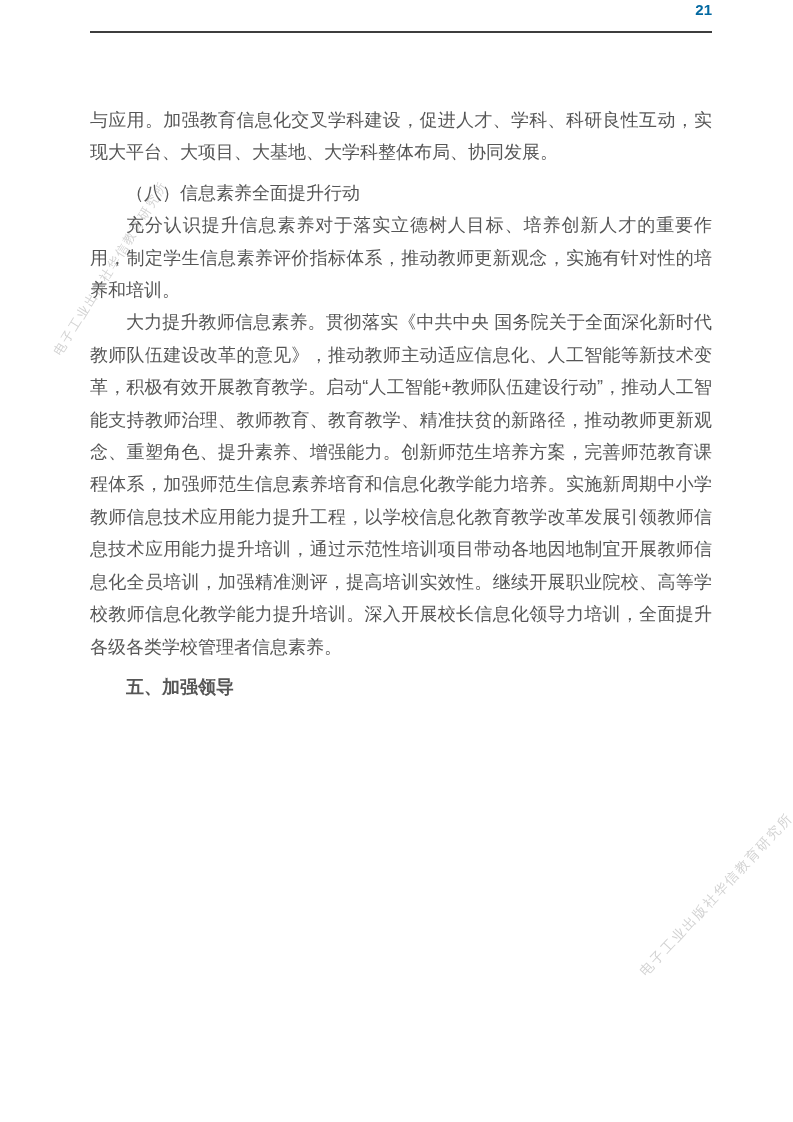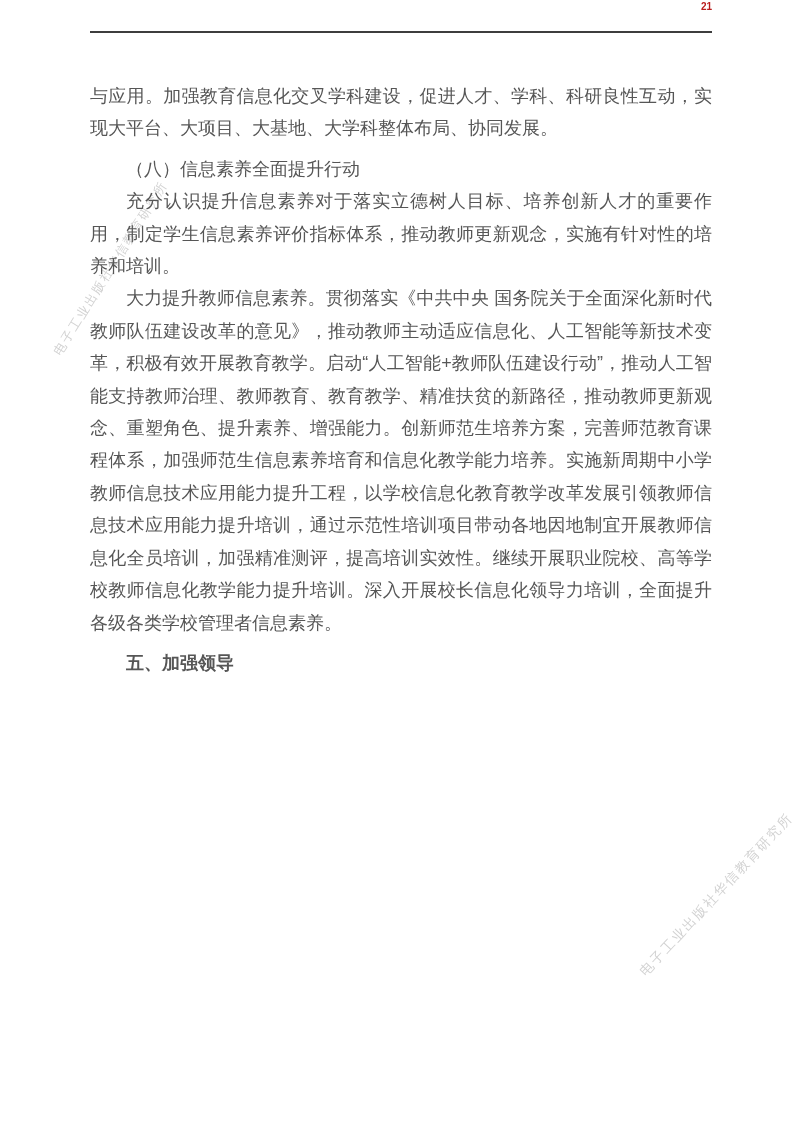--- a/index.html
+++ b/index.html
@@ -10,23 +10,23 @@
     font-family: "Liberation Sans", sans-serif;
     position: relative;
     overflow: hidden;
   }
 
   
   .page-number {
     position: absolute;
     top: 1px;
     right: 81px;
-    font-size: 10px;
+    font-size: 15px;
     font-weight: bold;
-    color: #b91c1c;
+    color: #0369a1;
     z-index: 2;
   }
   .header-rule {
     position: absolute;
     top: 31px;
     left: 90px;
     width: 622px;
     height: 2px;
     background: #3d3d3d;
     z-index: 2;
@@ -54,21 +54,21 @@
     top: 968px;
     font-size: 13.5px;
     transform-origin: 0 0;
     transform: rotate(-47deg);
   }
 
   
   .document-body {
     position: absolute;
     left: 90px;
-    top: 80px;
+    top: 104px;
     width: 622px;
     z-index: 1;
   }
   .document-body p {
     margin: 0;
     font-size: 18px;
     line-height: 32.4px;
     color: #565656;
     text-align: justify;
     text-justify: inter-ideograph;

